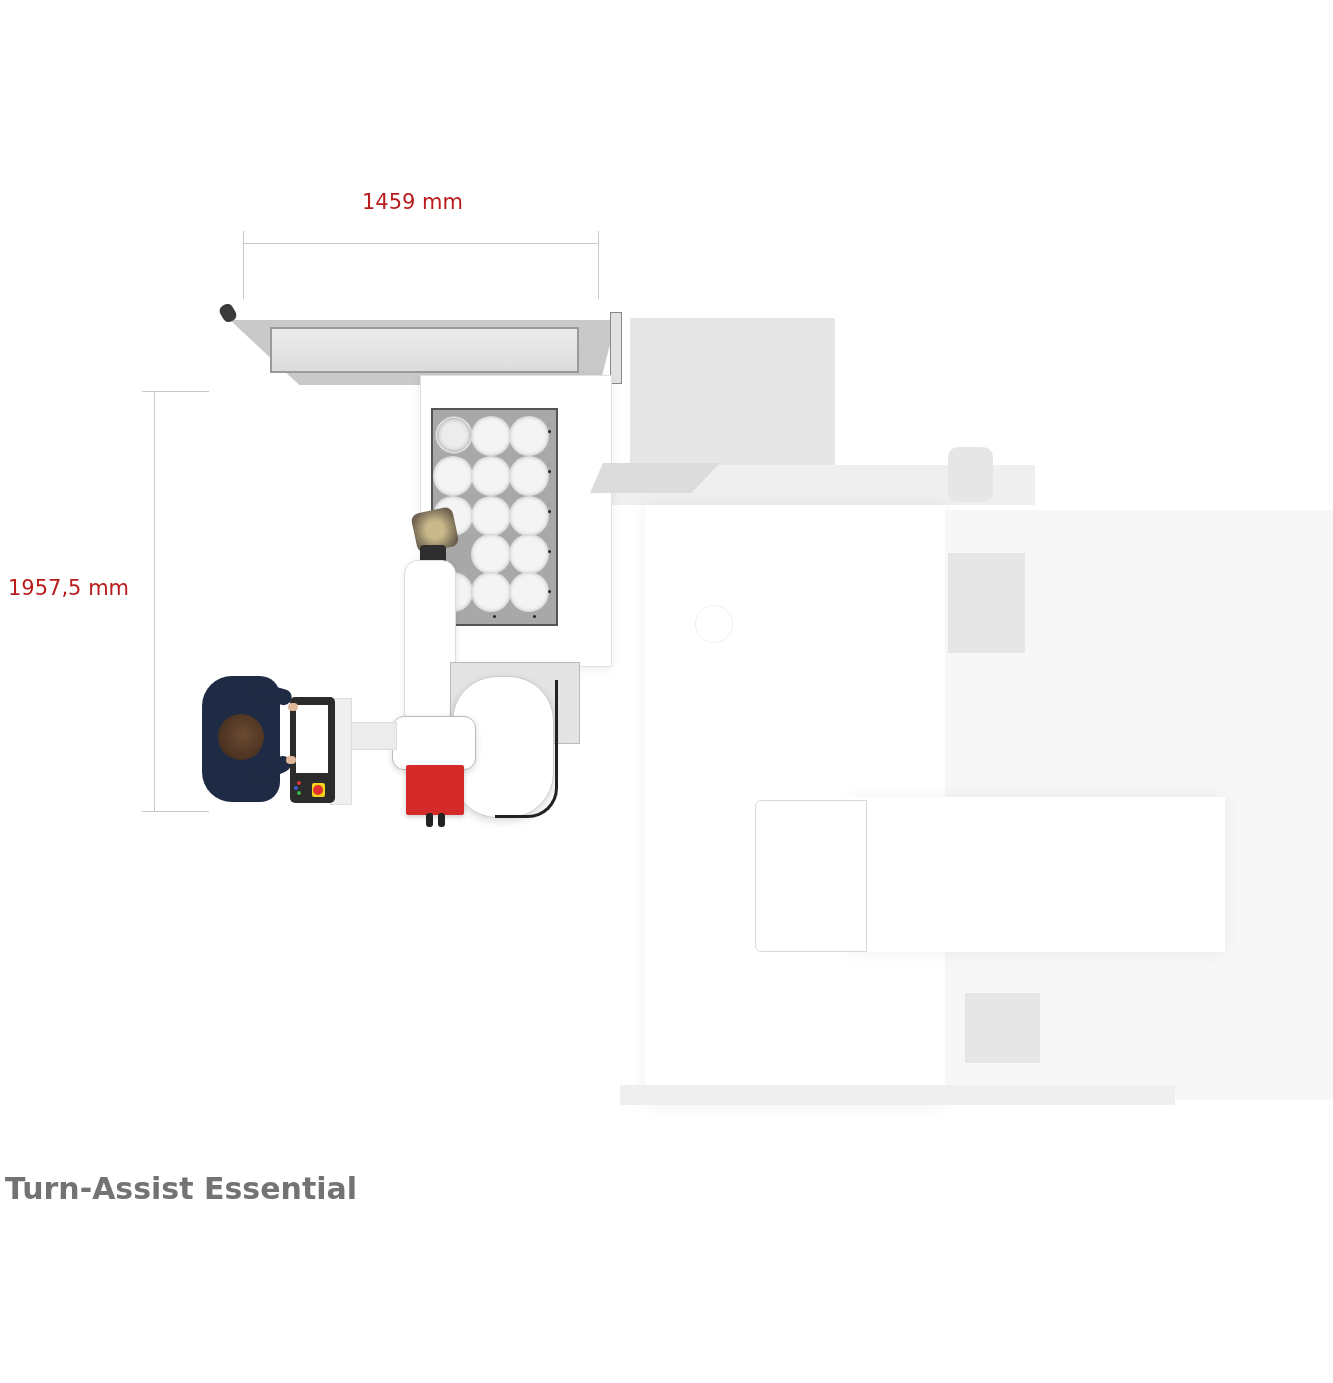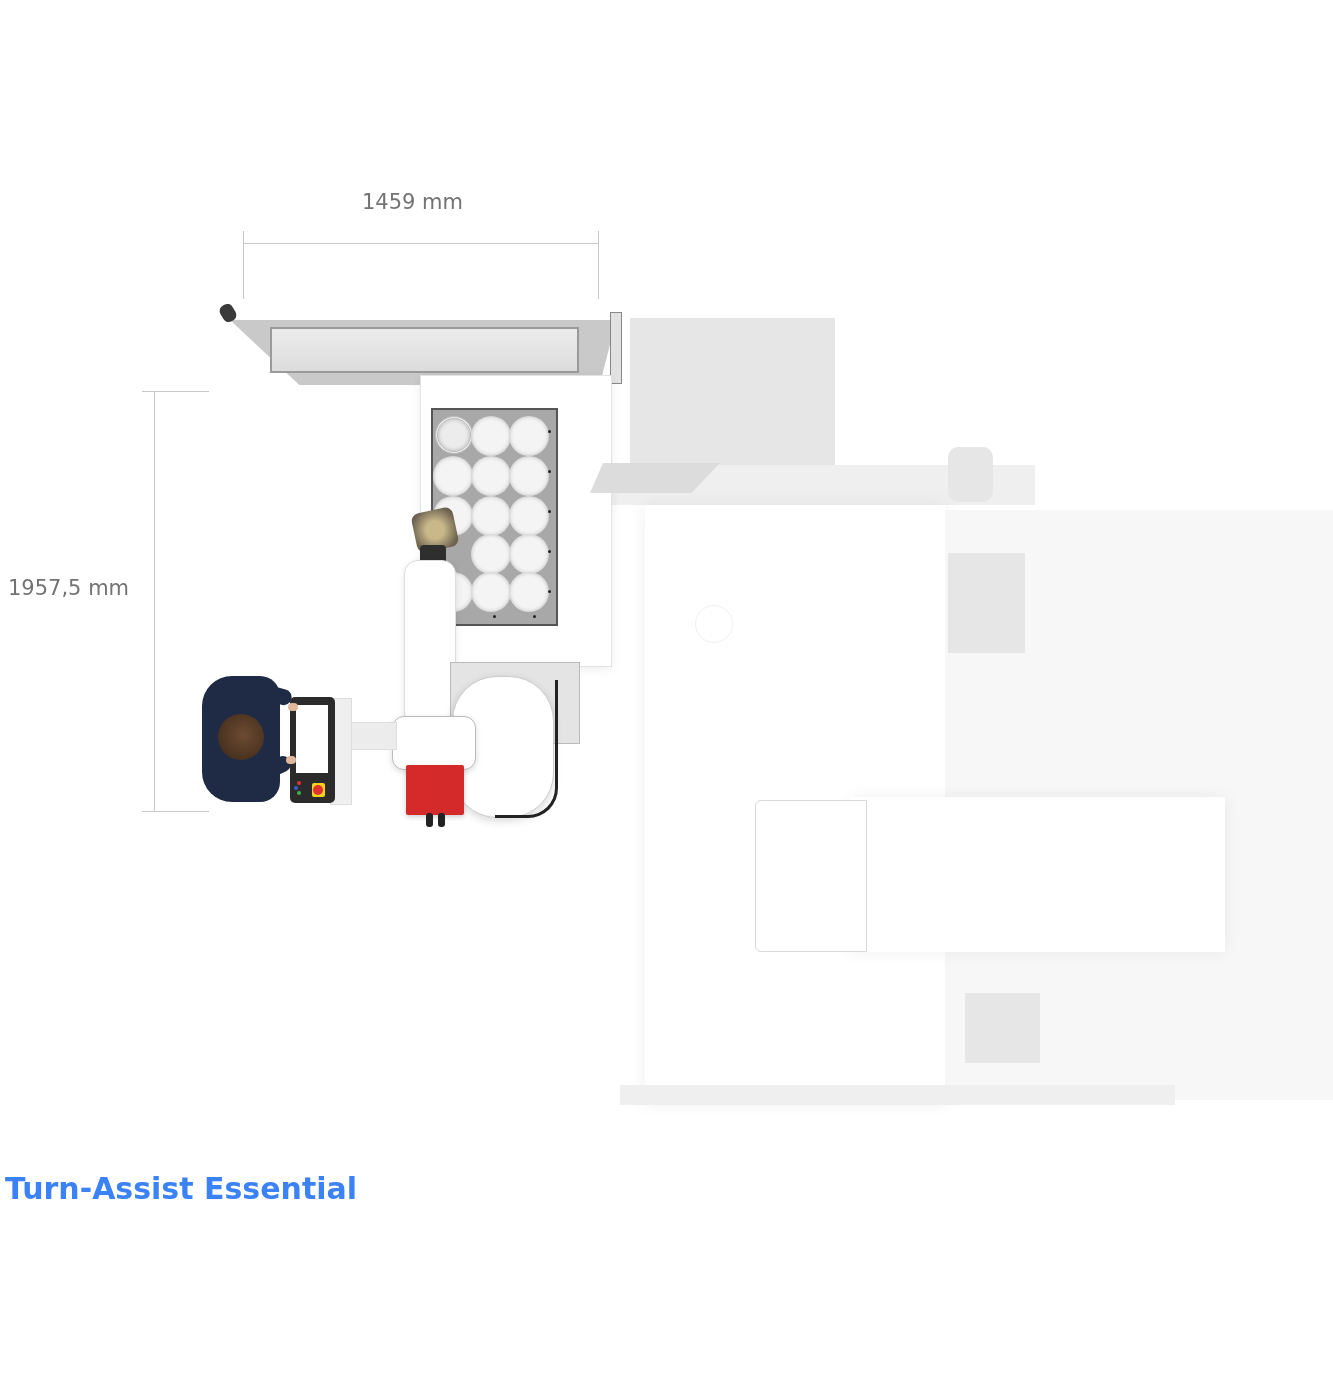--- a/index.html
+++ b/index.html
@@ -1,20 +1,20 @@
 <!DOCTYPE html>
 <html><head>
 <meta charset="utf-8">
 <style>
   html,body{margin:0;padding:0;background:#ffffff;}
   body{width:1333px;height:1383px;position:relative;overflow:hidden;font-family:"Liberation Sans",sans-serif;}
   .abs{position:absolute;}
-  .dim-label{font-family:"DejaVu Sans",sans-serif;font-size:21px;color:#737373;white-space:nowrap;}
+  .dim-label{font-family:"DejaVu Sans",sans-serif;font-size:21px;color:#b91c1c;white-space:nowrap;}
   .dim-line{background:#c8c8c8;}
-  .caption{font-family:"DejaVu Sans",sans-serif;font-weight:bold;font-size:30px;color:#3b82f6;letter-spacing:0px;}
+  .caption{font-family:"DejaVu Sans",sans-serif;font-weight:bold;font-size:30px;color:#737373;letter-spacing:0px;}
   .ghost{background:#efefef;}
   .ghost2{background:#e6e6e6;}
   .ghost3{background:#f7f7f7;}
   .white{background:#ffffff;}
   .shadow{box-shadow:0 0 18px rgba(0,0,0,0.06);}
   .plate{background:#a8a8a8;border:2px solid #555;}
   .disc{position:absolute;width:40px;height:40px;border-radius:50%;background:#f4f4f4;box-shadow:inset 0 0 4px rgba(0,0,0,0.25);}
   .hole{position:absolute;width:3px;height:3px;background:#222;border-radius:50%;}
 </style>
 </head>

